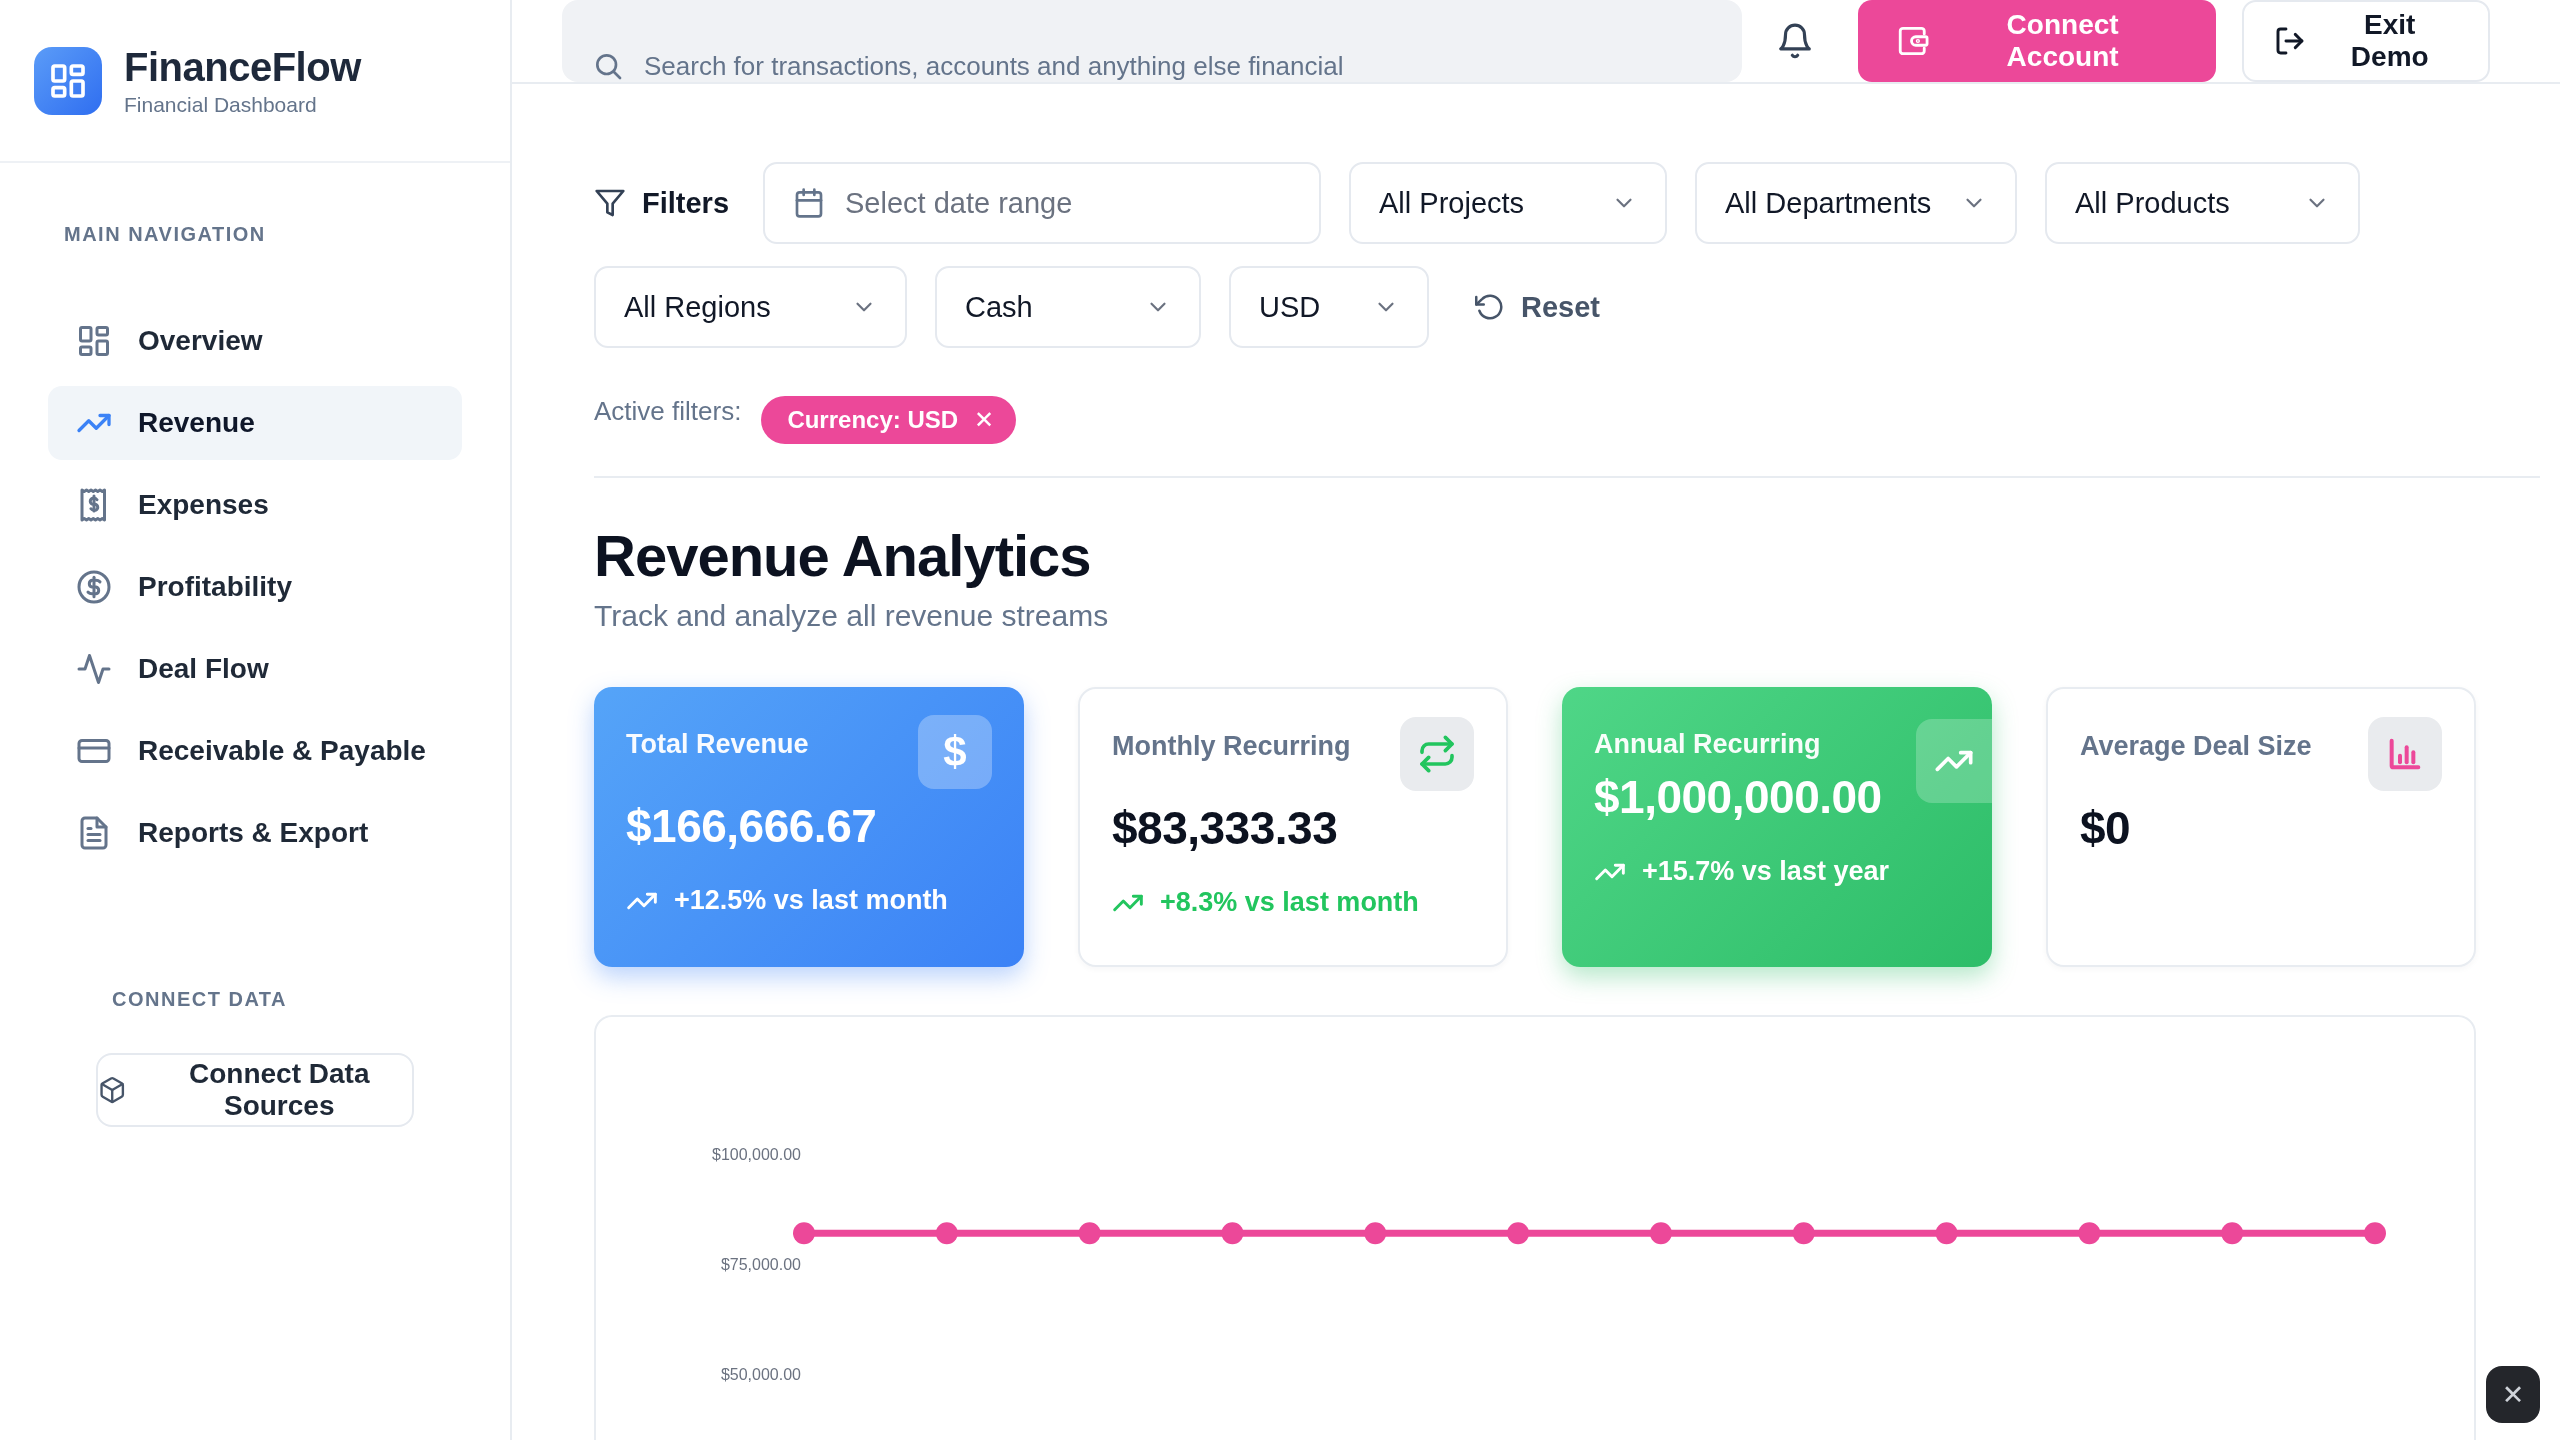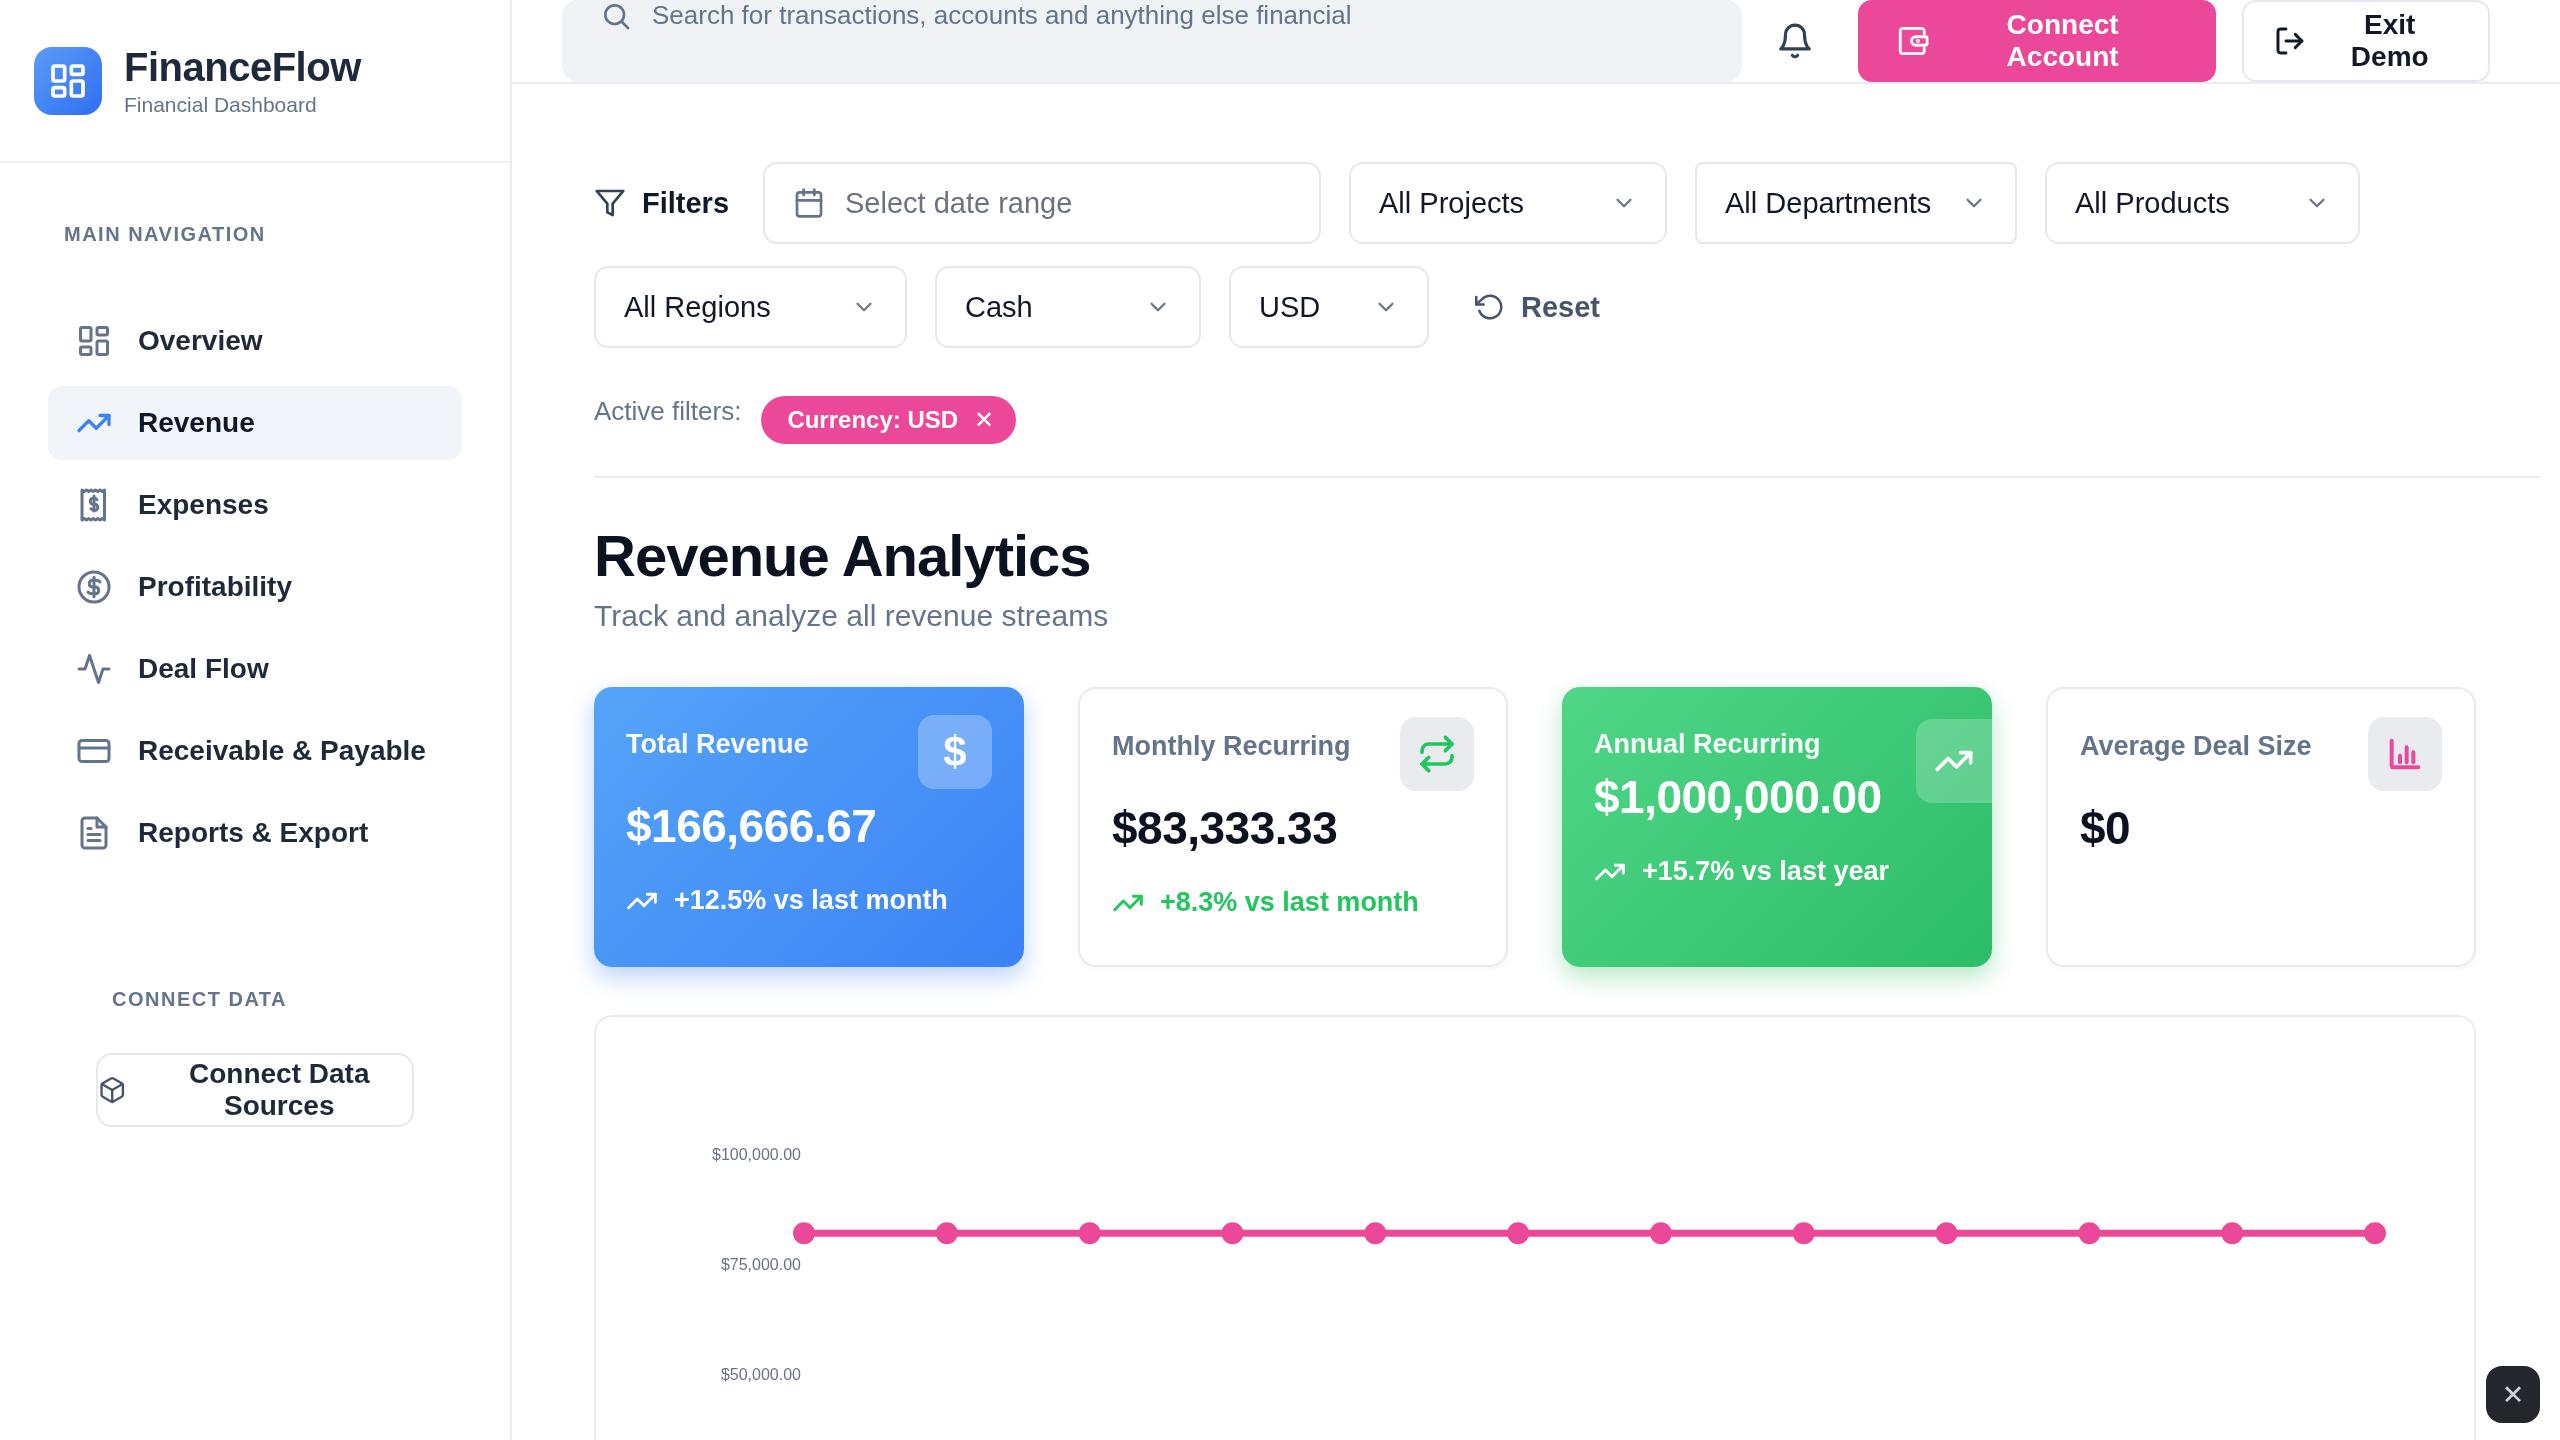--- a/index.html
+++ b/index.html
@@ -26,21 +26,21 @@
   .nav-item.active span { color:#0f172a; }
   .connect-label { font-size:20px; font-weight:700; color:#64748b; letter-spacing:1.5px; margin:118px 0 0 64px; }
   .connect-btn { margin:42px 48px 0 48px; height:74px; border:2px solid #e5e9ef; border-radius:16px; background:#fff;
     display:flex; align-items:center; justify-content:center; gap:20px; cursor:pointer; }
   .connect-btn svg { width:32px; height:32px; stroke:#475569; }
   .connect-btn span { font-size:28px; font-weight:600; color:#1f2937; }
 
   
   .main { flex:1; display:flex; flex-direction:column; }
   .topbar { height:127px; border-bottom:2px solid #e8ecf1; display:flex; align-items:center; padding:0 70px 0 50px; background:#fff; }
-  .search-box { width:1183px; height:82px; background:#f0f2f5; border-radius:16px; display:flex; align-items:flex-start; padding:0 38px; gap:20px; }
+  .search-box { width:1183px; height:82px; background:#f0f2f5; border-radius:16px; display:flex; align-items:flex-end; padding:0 30px; gap:20px; }
   .search-box svg { width:32px; height:32px; stroke:#64748b; flex:0 0 32px; }
   .search-box input { border:none; outline:none; background:transparent; font-size:26px; width:100%;
     font-family:"Liberation Sans","DejaVu Sans",sans-serif; color:#1f2937; }
   .search-box input::placeholder { color:#64748b; }
   .bell-wrap { margin-left:34px; cursor:pointer; display:flex; }
   .bell-wrap svg { width:38px; height:38px; stroke:#334155; }
   .btn-pink { margin-left:44px; height:82px; background:#ec4899; border:none; border-radius:14px; color:#fff;
     display:flex; align-items:center; gap:18px; padding:0 38px; cursor:pointer; }
   .btn-pink svg { width:34px; height:34px; stroke:#fff; }
   .btn-pink span { font-size:28px; font-weight:700; }
@@ -269,21 +269,21 @@
               <line x1="3" y1="10" x2="21" y2="10"></line>
             </svg>
           <span class="ph">Select date range</span>
         </div>
         <div class="field select" style="width:318px;">
           <span class="val">All Projects</span>
           <svg class="chev" viewBox="0 0 24 24" fill="none" stroke-width="2" stroke-linecap="round" stroke-linejoin="round">
               <polyline points="6 9 12 15 18 9"></polyline>
             </svg>
         </div>
-        <div class="field select" style="width:322px;border-radius:8px;">
+        <div class="field select" style="width:322px;">
           <span class="val">All Departments</span>
           <svg class="chev" viewBox="0 0 24 24" fill="none" stroke-width="2" stroke-linecap="round" stroke-linejoin="round">
               <polyline points="6 9 12 15 18 9"></polyline>
             </svg>
         </div>
         <div class="field select" style="width:315px;">
           <span class="val">All Products</span>
           <svg class="chev" viewBox="0 0 24 24" fill="none" stroke-width="2" stroke-linecap="round" stroke-linejoin="round">
               <polyline points="6 9 12 15 18 9"></polyline>
             </svg>

